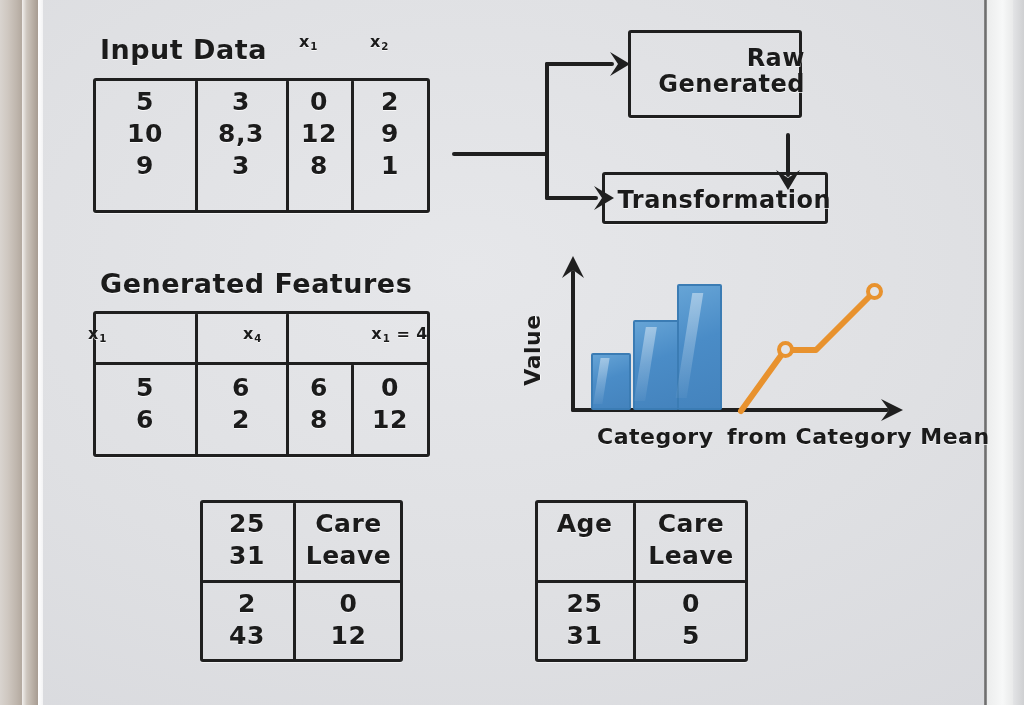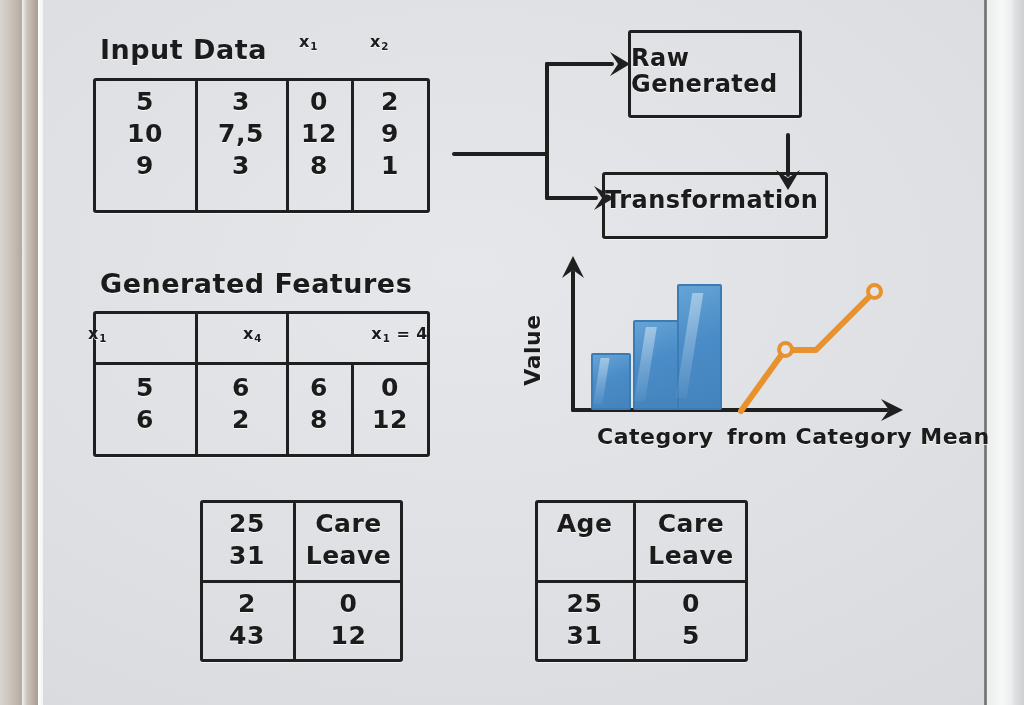--- a/index.html
+++ b/index.html
@@ -71,21 +71,21 @@
     color: #1b1b1b;
     font-family: "DejaVu Sans", sans-serif;
     font-weight: 700;
     white-space: nowrap;
     letter-spacing: 0.5px;
     text-shadow: 0 1px 0 rgba(255,255,255,0.75);
   }
   .ink.title { font-size: 27px; }
   .ink.cellnum { font-size: 25px; }
   .ink.hdr { font-size: 16px; }
-  .ink.boxlabel { font-size: 24px; line-height: 1.08; text-align: left; }
+  .ink.boxlabel { font-size: 24px; line-height: 1.08; text-align: right; }
   .ink.axis { font-size: 22px; }
 
   .sub { font-size: 0.64em; vertical-align: -0.28em; margin-left: 0.5px; }
 
   
   .penbox {
     position: absolute;
     border: 3.5px solid #1f1f1f;
     border-radius: 3px;
     box-shadow: 0 1px 0 rgba(255,255,255,0.55);
@@ -162,21 +162,21 @@
   <div class="vline" style="left:286px; top:80px; height:131px;"></div>
   <div class="vline" style="left:351px; top:80px; height:131px;"></div>
 
   <div class="cellstack ink cellnum" style="left:100px; top:86px; width:90px;">
     <div>5</div>
     <div>10</div>
     <div>9</div>
   </div>
   <div class="cellstack ink cellnum" style="left:198px; top:86px; width:86px;">
     <div>3</div>
-    <div>7,5</div>
+    <div>8,3</div>
     <div>3</div>
   </div>
   <div class="cellstack ink cellnum" style="left:289px; top:86px; width:60px;">
     <div>0</div>
     <div>12</div>
     <div>8</div>
   </div>
   <div class="cellstack ink cellnum" style="left:354px; top:86px; width:72px;">
     <div>2</div>
     <div>9</div>
@@ -202,21 +202,21 @@
     <path d="M336,150 L348,170 L360,150 L348,158 Z" fill="#1f1f1f"></path>
   </svg>
 
   <div class="penbox" style="left:628px; top:30px; width:174px; height:88px;">
     <div class="ink boxlabel" style="left:0; top:13px; width:174px;">
       <div>Raw</div>
       <div>Generated</div>
     </div>
   </div>
 
-  <div class="penbox" style="left:602px; top:172px; width:226px; height:67px;">
+  <div class="penbox" style="left:602px; top:172px; width:226px; height:52px;">
     <div class="ink boxlabel" style="left:0; top:13px; width:226px;">Transformation</div>
   </div>
 
   <div class="ink title" style="left:100px; top:268px;">Generated  Features</div>
 
   <div class="penbox" style="left:93px; top:311px; width:337px; height:146px;"></div>
   <div class="hline" style="left:95px; top:362px; width:333px;"></div>
   <div class="vline" style="left:195px; top:313px; height:142px;"></div>
   <div class="vline" style="left:286px; top:313px; height:142px;"></div>
   <div class="vline" style="left:351px; top:364px; height:91px;"></div>

